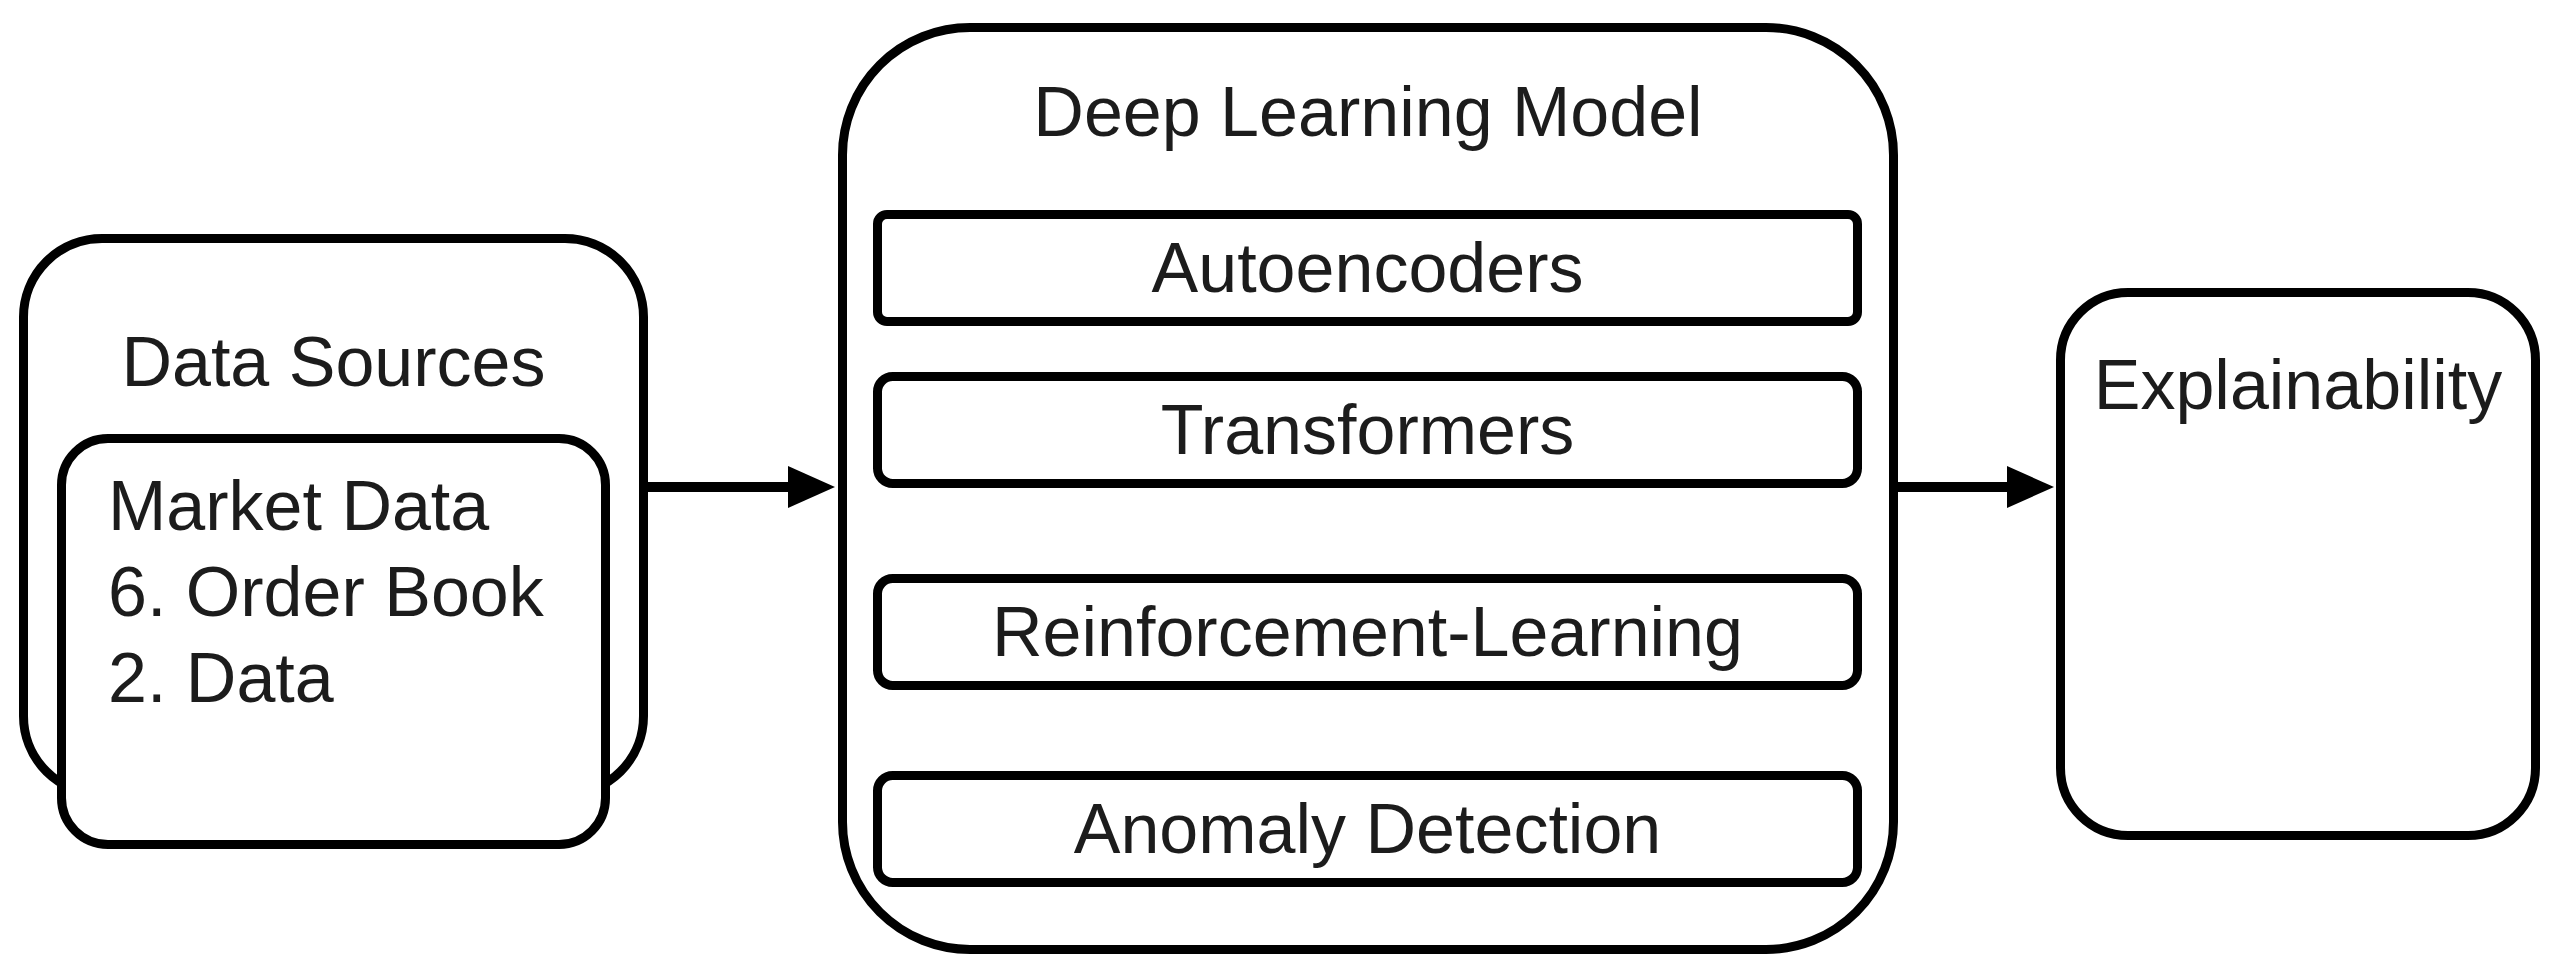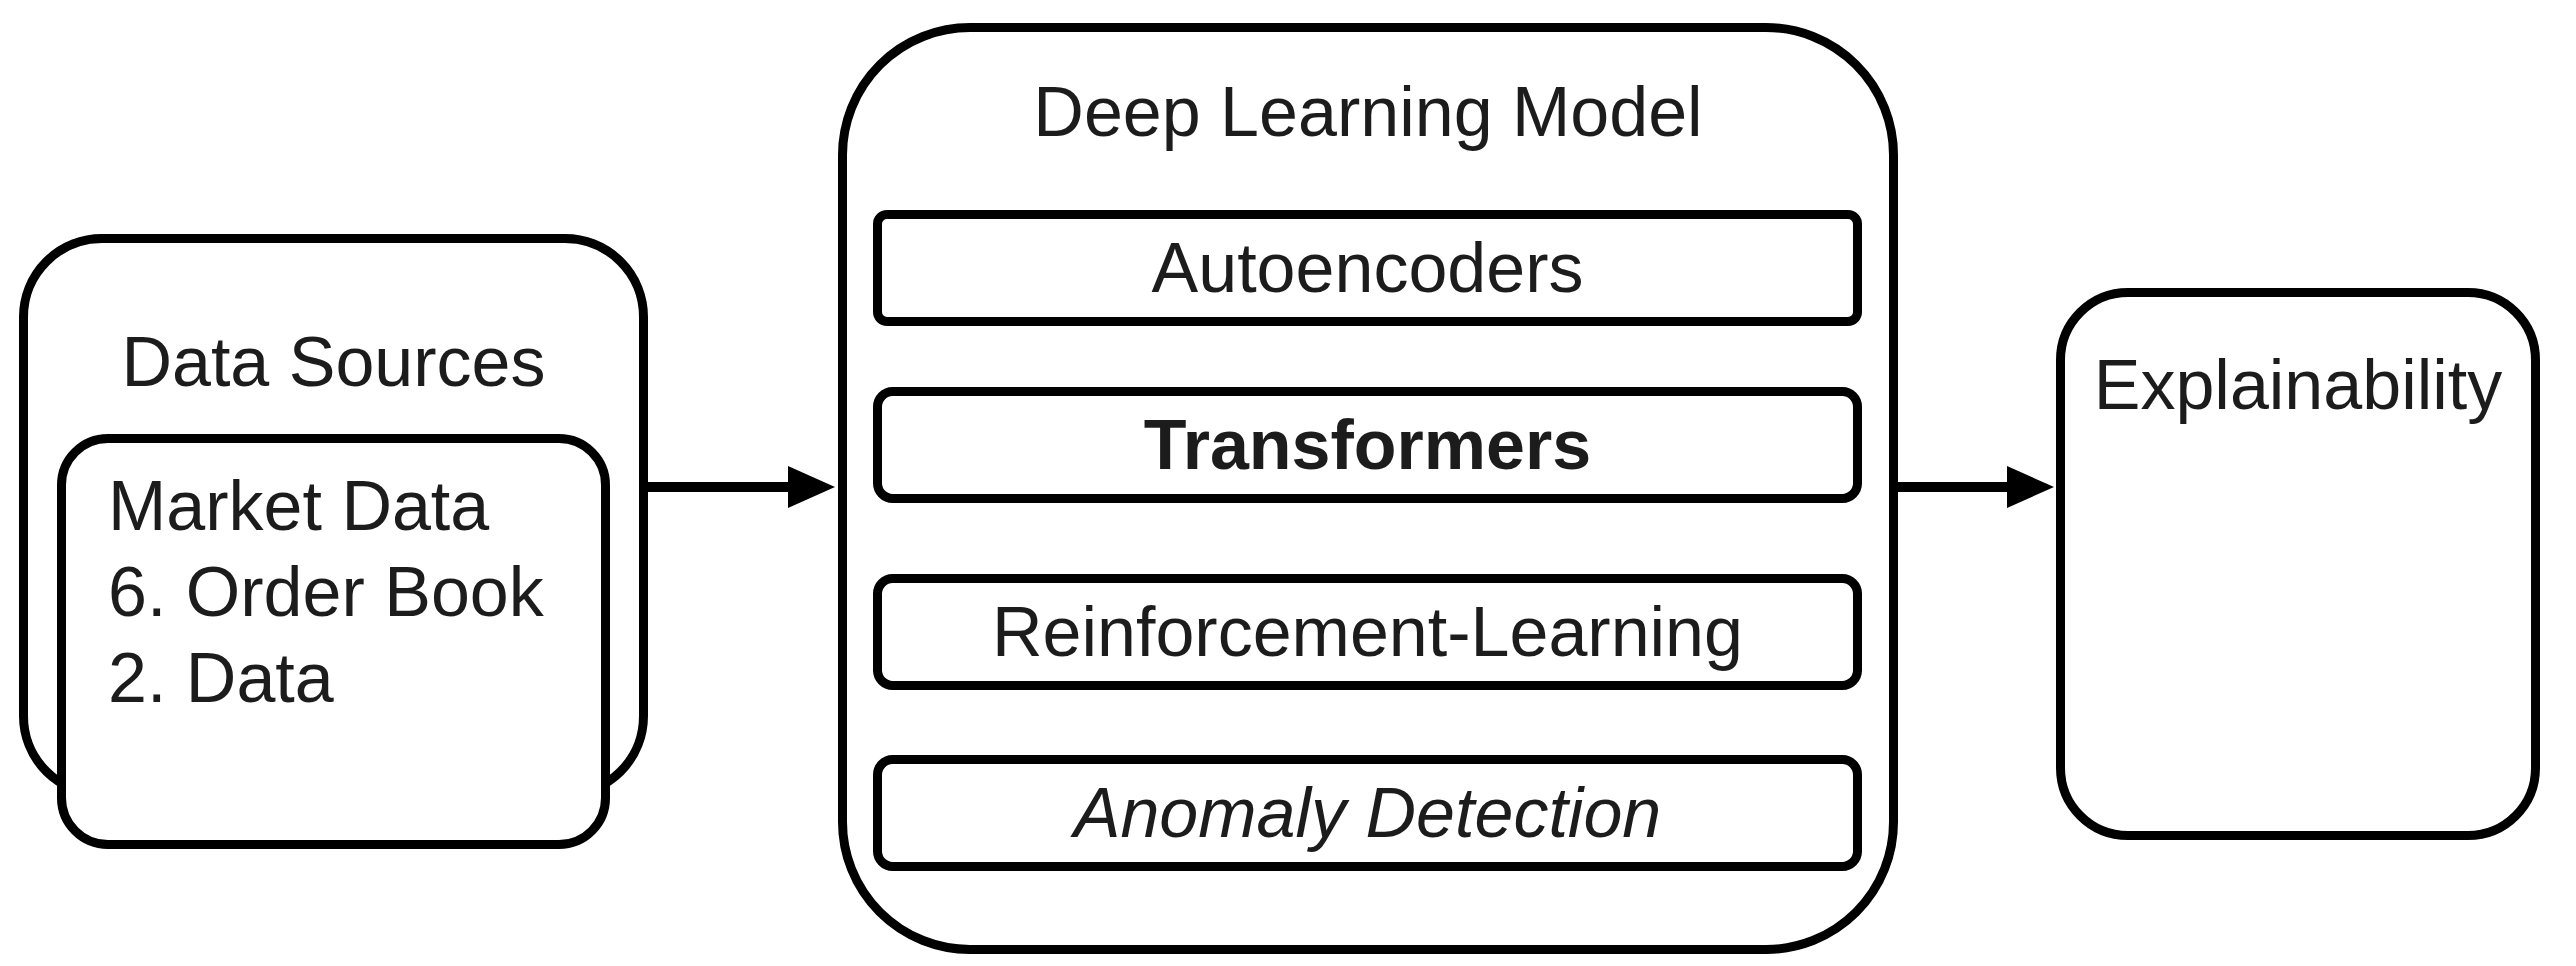--- a/index.html
+++ b/index.html
@@ -73,23 +73,23 @@
     border: 9px solid #000000;
     border-radius: 19.7px;
     box-sizing: border-box;
     display: flex;
     align-items: center;
     justify-content: center;
     font-size: 70px;
     white-space: nowrap;
   }
   #component-0 { top: 178px; border-radius: 14px; }
-  #component-1 { top: 355px; font-weight: bold; }
+  #component-1 { top: 340px; }
   #component-2 { top: 542px; }
-  #component-3 { top: 723px; font-style: italic; }
+  #component-3 { top: 739px; }
 
   
   #explainability {
     left: 2056px; top: 288px;
     width: 484px; height: 552px;
     border-radius: 72px;
   }
   #explainability .box-title { top: 45px; }
   #explainability .methods {
     position: absolute;

